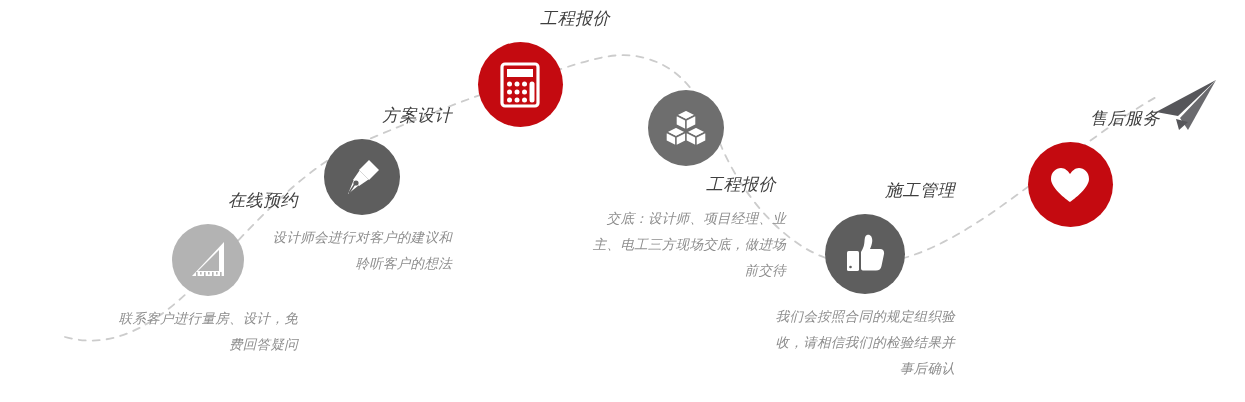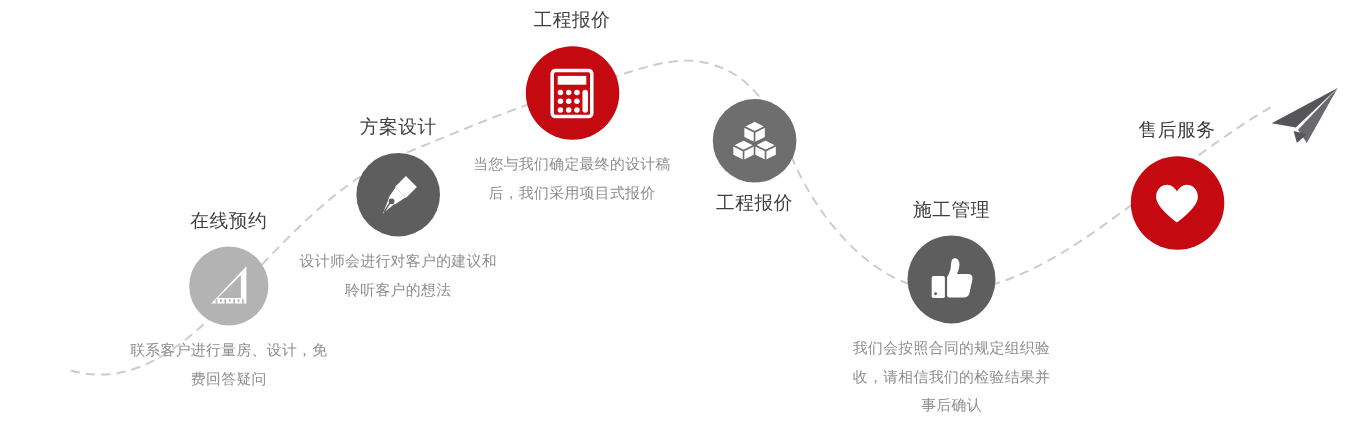--- a/index.html
+++ b/index.html
@@ -22,22 +22,23 @@
     position: absolute;
     left: 0;
     top: 0;
     width: 1245px;
     height: 402px;
     pointer-events: none;
   }
   .step {
     position: absolute;
     width: 180px;
-    text-align: center;
+    text-align: right;
     box-sizing: border-box;
+    font-style: italic;
   }
   .step-title {
     font-size: 17px;
     line-height: 22px;
     color: #3f3f3f;
     letter-spacing: 0.5px;
     white-space: nowrap;
   }
   .icon-wrap {
     display: flex;
@@ -171,21 +172,20 @@
             <circle cx="27.5" cy="31" r="2.5"></circle>
             <circle cx="12.5" cy="39" r="2.5"></circle>
               <circle cx="20" cy="39" r="2.5"></circle>
             <circle cx="27.5" cy="39" r="2.5"></circle>
             <rect x="32.5" y="20.5" width="5" height="21" rx="2.5"></rect>
           </g>
         </svg>
       </div>
     </div>
     <div class="gap-sm"></div>
-    <div class="step-desc">当您与我们确定最终的设计稿后，我们采用项目式报价</div>
   </div>
 
   <div class="step step-4">
     <div class="icon-wrap">
       <div class="icon-circle" style="background:#6e6e6e">
         <svg width="46" height="46" viewBox="0 0 46 46" xmlns="http://www.w3.org/2000/svg">
           <g fill="#ffffff" stroke="#6e6e6e" stroke-width="1.4" stroke-linejoin="round">
             <path d="M23 5 L33 10 L23 15 L13 10 Z"></path>
             <path d="M13 10 L23 15 L23 25 L13 20 Z"></path>
             <path d="M33 10 L33 20 L23 25 L23 15 Z"></path>
@@ -194,20 +194,21 @@
             <path d="M23 27 L23 36 L13 41 L13 32 Z"></path>
             <path d="M33 22 L43 27 L33 32 L23 27 Z"></path>
             <path d="M23 27 L33 32 L33 41 L23 36 Z"></path>
             <path d="M43 27 L43 36 L33 41 L33 32 Z"></path>
           </g>
         </svg>
       </div>
     </div>
     <div class="step-title">工程报价</div>
     <div class="gap-sm"></div>
+    <div class="step-desc">交底：设计师、项目经理、业主、电工三方现场交底，做进场前交待</div>
   </div>
 
   <div class="step step-5">
     <div class="step-title">施工管理</div>
     <div class="gap-md"></div>
     <div class="icon-wrap">
       <div class="icon-circle" style="background:#5e5e5e">
         <svg width="48" height="46" viewBox="0 0 48 46" xmlns="http://www.w3.org/2000/svg">
           <g fill="#ffffff">
             <path d="M20 21 C20 21 22 18 23 14 C24 10 23 5 26 4 C30 3 32 7 31 12

